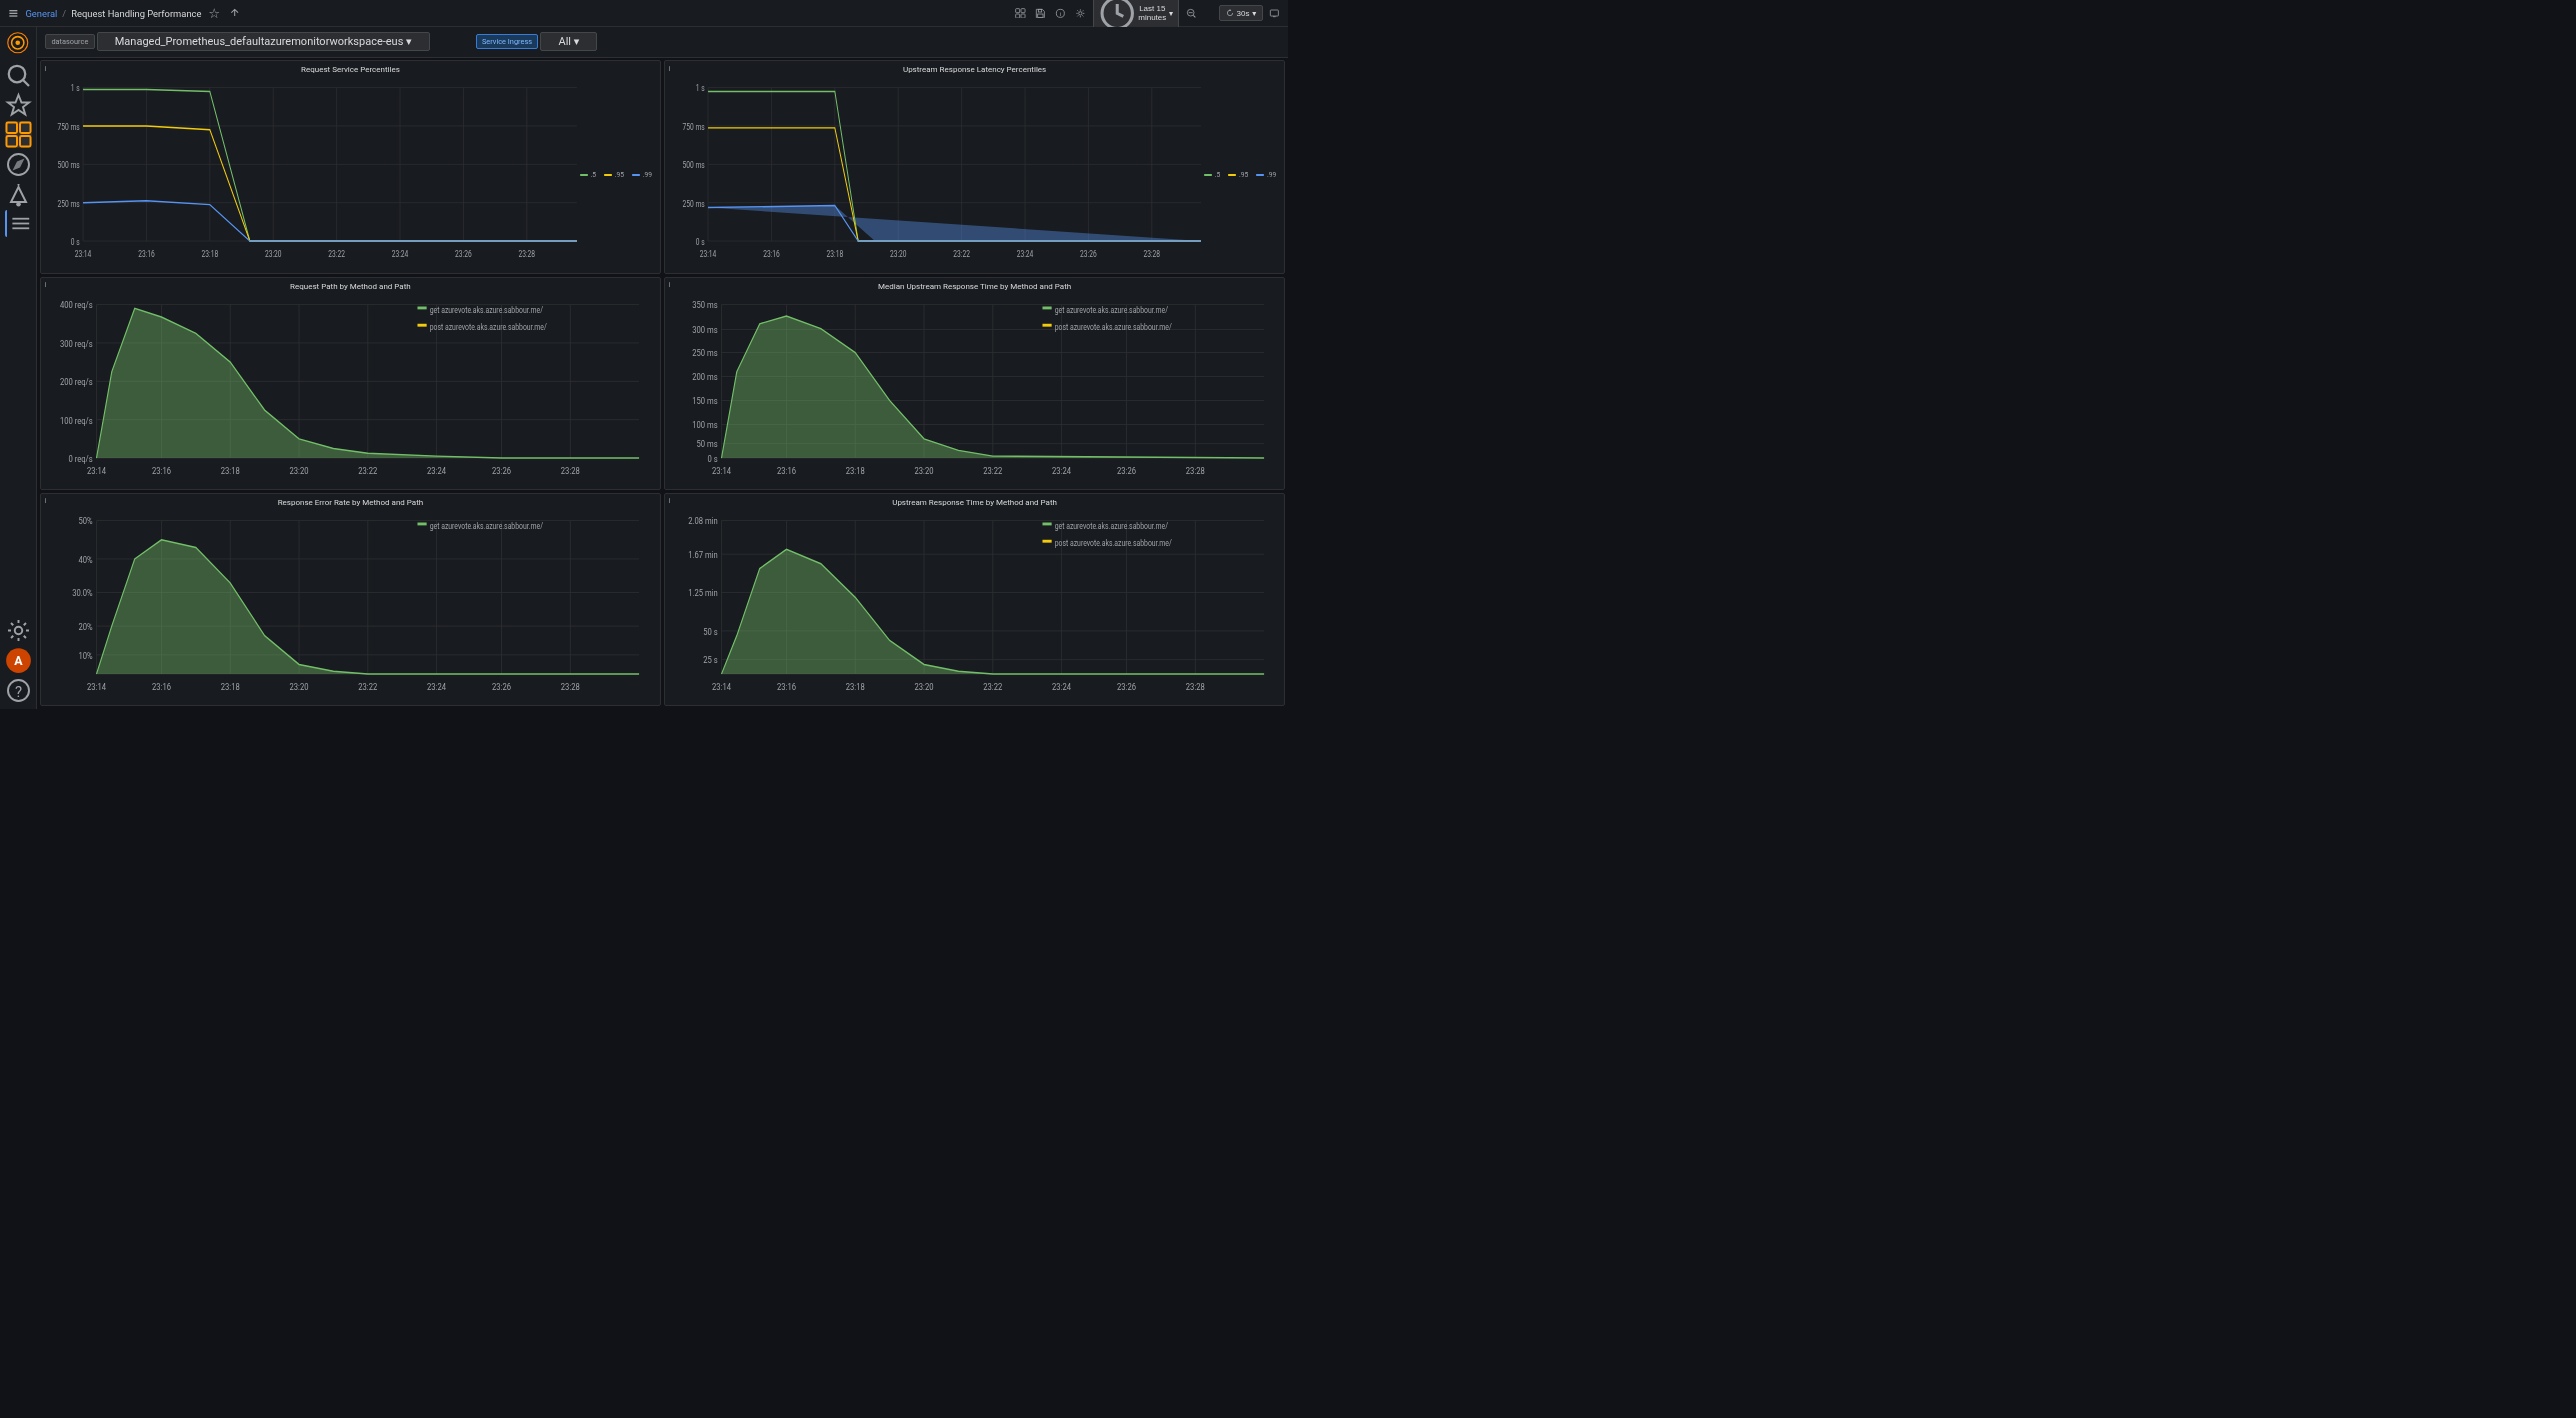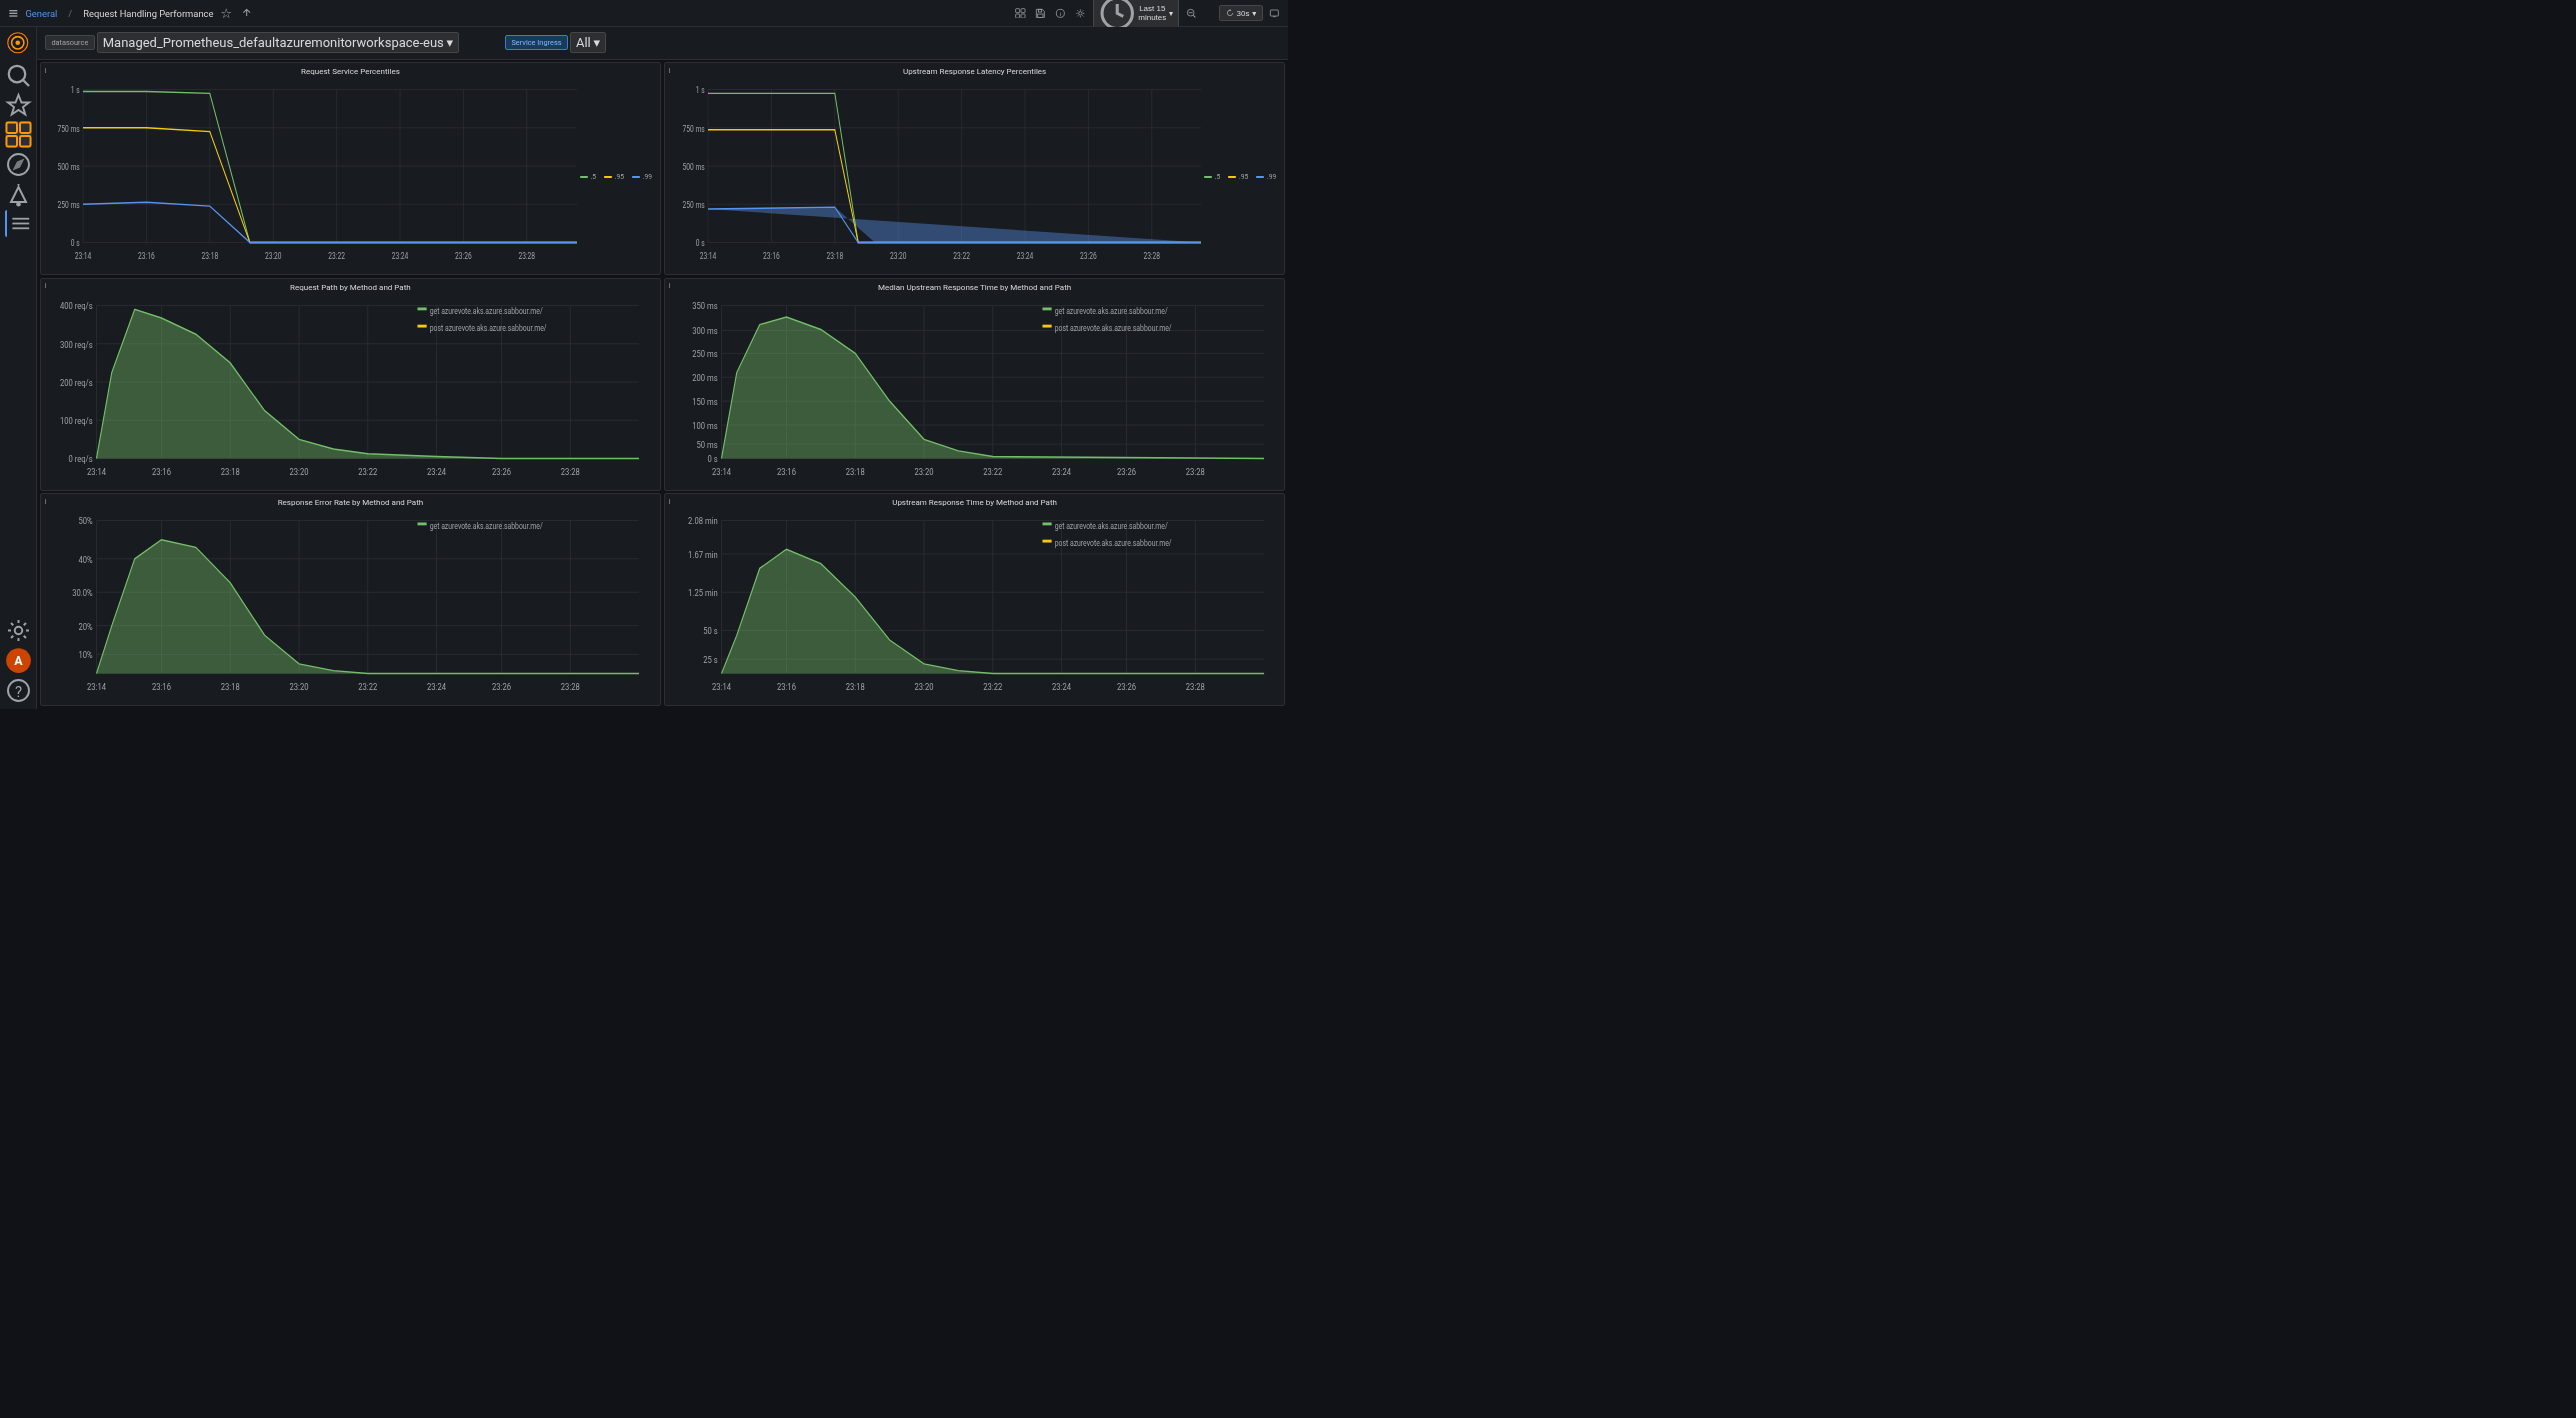--- a/index.html
+++ b/index.html
@@ -25,21 +25,21 @@
     }
     .topbar-left {
       display: flex;
       align-items: center;
       gap: 4px;
       flex: 1;
     }
     .breadcrumb {
       display: flex;
       align-items: center;
-      gap: 11px;
+      gap: 5px;
       font-size: 9.4px;
       color: #d8d9da;
     }
     .breadcrumb-separator { color: #6e7073; }
     .breadcrumb-current { font-weight: 400; }
     .icon-btn {
       background: none;
       border: none;
       cursor: pointer;
       color: #9fa3a7;
@@ -146,22 +146,22 @@
       font-size: 7.4px;
       color: #9fa3a7;
     }
     .filter-select {
       display: flex;
       align-items: center;
       gap: 2.7px;
       background: #2c2e32;
       border: 0.7px solid #44474a;
       border-radius: 2px;
-      padding: 2px 5px;
-      font-size: 13px;
+      padding: 2px 17px;
+      font-size: 11px;
       color: #d8d9da;
       cursor: pointer;
     }
     .filter-select-blue {
       background: #1a3a5c;
       border: 0.7px solid #3a7bd5;
       border-radius: 2px;
       padding: 2px 5.4px;
       font-size: 7.4px;
       color: #7eb8ff;

